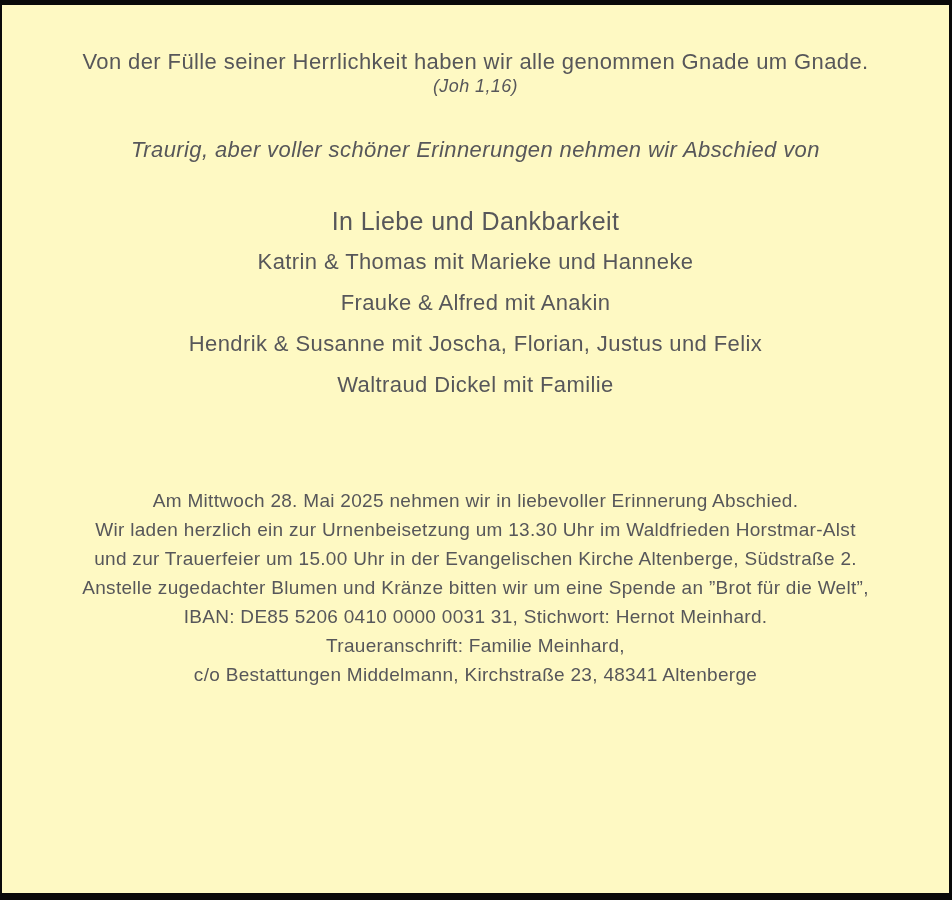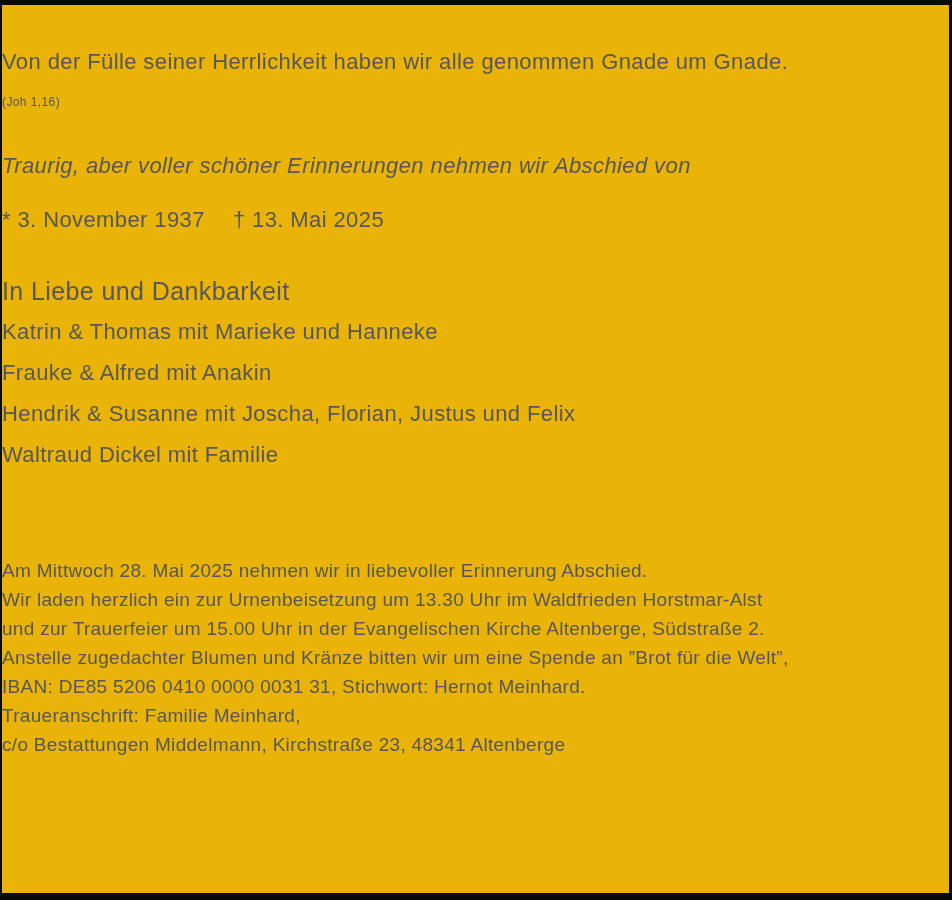--- a/index.html
+++ b/index.html
@@ -5,43 +5,44 @@
   html, body {
     margin: 0;
     padding: 0;
     background: #ffffff;
   }
   .page {
     position: relative;
     width: 952px;
     height: 900px;
     box-sizing: border-box;
-    background: #eab308;
+    background: #fef9c3;
     border-left: 2px solid #0a0a0a;
     border-right: 3px solid #0a0a0a;
     border-top: 5px solid #0a0a0a;
     border-bottom: 7px solid #0a0a0a;
     font-family: "Liberation Sans", sans-serif;
     color: #57575a;
-    text-align: left;
+    text-align: center;
     overflow: hidden;
   }
   .content {
     padding-top: 44px;
   }
   .epigraph {
     font-size: 22px;
     line-height: 26px;
     letter-spacing: 0.4px;
   }
   .epigraph-source {
-    margin-top: 16px;
-    font-size: 12px;
+    margin-top: 0;
+    font-size: 18px;
     line-height: 22px;
     letter-spacing: 0.4px;
+    font-style: italic;
   }
   .intro {
     margin-top: 40px;
     font-size: 22px;
     line-height: 26px;
     letter-spacing: 0.4px;
     font-style: italic;
   }
   .name {
     margin-top: 36px;
@@ -86,23 +87,20 @@
 
 <div class="page">
   <div class="content">
 
     <div class="epigraph">Von der Fülle seiner Herrlichkeit haben wir alle genommen Gnade um Gnade.</div>
     <div class="epigraph-source">(Joh 1,16)</div>
 
     <div class="intro">Traurig, aber voller schöner Erinnerungen nehmen wir Abschied von</div>
 
 
-    <div class="dates">
-      <span class="birth">* 3. November 1937</span><span class="death">† 13. Mai 2025</span>
-    </div>
 
     <div class="mourners-intro">In Liebe und Dankbarkeit</div>
 
     <div class="mourner-line">Katrin &amp; Thomas mit Marieke und Hanneke</div>
     <div class="mourner-line">Frauke &amp; Alfred mit Anakin</div>
     <div class="mourner-line">Hendrik &amp; Susanne mit Joscha, Florian, Justus und Felix</div>
     <div class="mourner-line">Waltraud Dickel mit Familie</div>
 
     <div class="details">
       <div class="detail-line">Am Mittwoch 28. Mai 2025 nehmen wir in liebevoller Erinnerung Abschied.</div>

